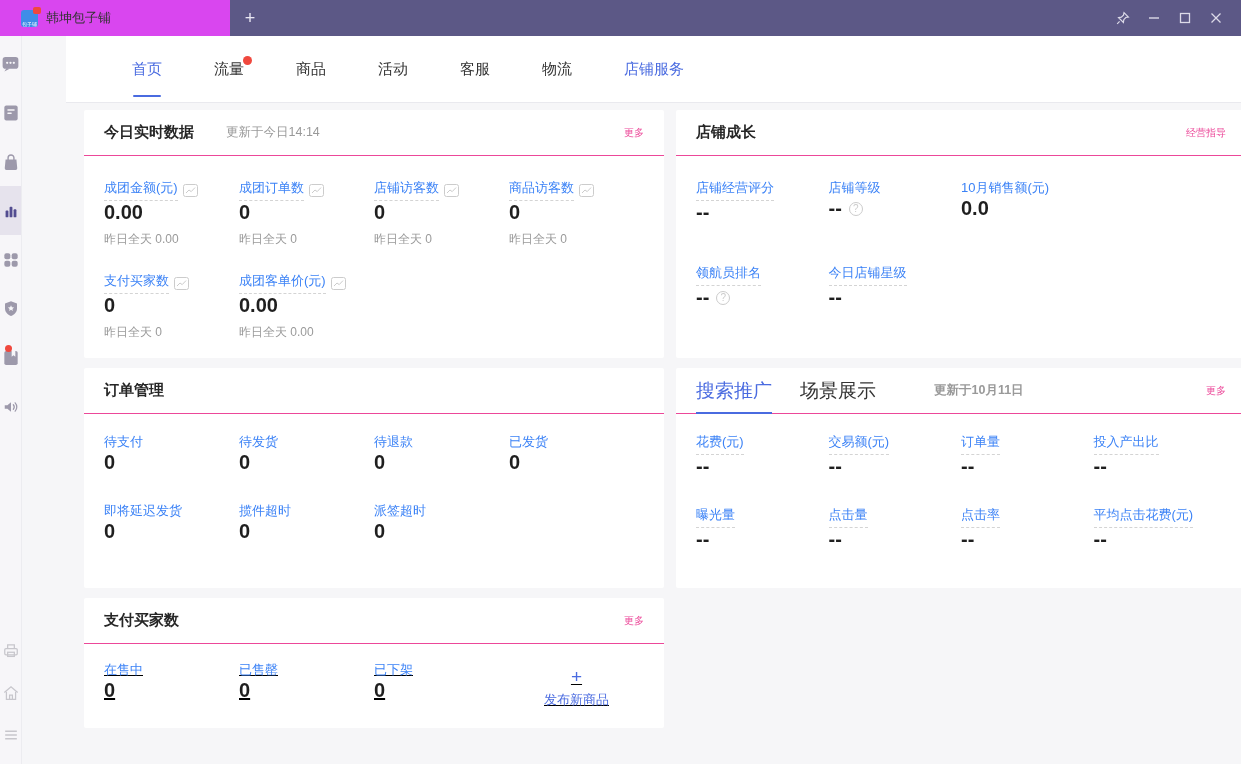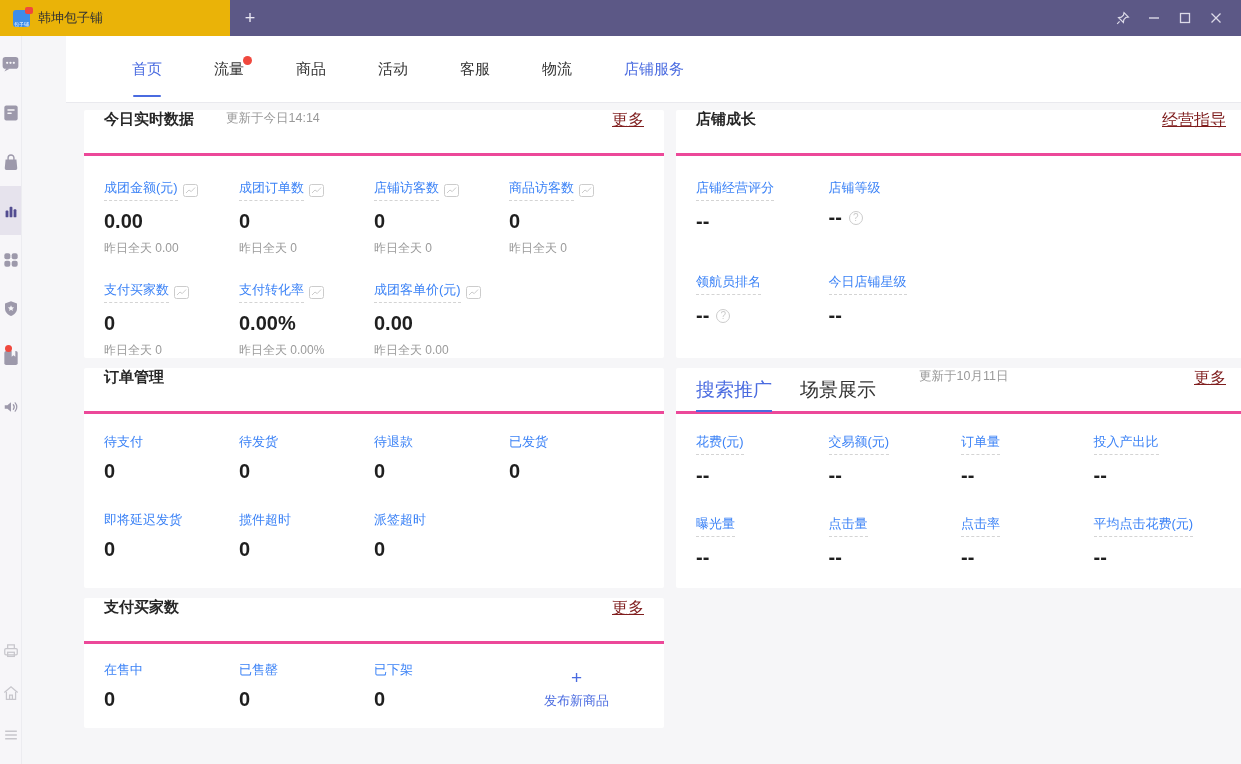--- a/index.html
+++ b/index.html
@@ -1,21 +1,21 @@
 <!DOCTYPE html>
 <html><head>
 <meta charset="utf-8">
 <style>
   * { margin:0; padding:0; box-sizing:border-box; }
   html,body { width:1241px; height:764px; overflow:hidden;
     font-family:"Liberation Sans","DejaVu Sans",sans-serif; background:#f6f6f8; }
 
   
   .titlebar { height:36px; background:#5c5886; display:flex; align-items:stretch; }
-  .tab { width:230px; background:#eab308; display:flex; align-items:center; padding-left:13px; }
+  .tab { width:230px; background:#d946ef; display:flex; align-items:center; padding-left:21px; }
   .favicon { position:relative; width:17px; height:17px; background:#3e8de8; border-radius:3px;
     color:#fff; font-size:5px; line-height:6px; display:flex; align-items:flex-end; justify-content:center; overflow:visible; }
   .fav-badge { position:absolute; top:-3px; right:-3px; width:8px; height:7px; background:#f0483e; border-radius:2px; }
   .tab-title { margin-left:8px; font-size:13px; color:#333; }
   .newtab { width:40px; display:flex; align-items:center; justify-content:center;
     color:#e9e7f3; font-size:18px; font-weight:300; cursor:pointer; }
   .tb-space { flex:1; }
   .win-controls { display:flex; align-items:center; padding-right:10px; }
   .wc-btn { width:31px; height:36px; display:flex; align-items:center; justify-content:center; cursor:pointer; }
 
@@ -40,33 +40,33 @@
     bottom:5px; width:28px; height:2px; background:#4a6be0; border-radius:1px; }
   .nav-item.highlight { color:#4a6be0; }
   .nav-dot { position:absolute; top:20px; right:-8px; width:9px; height:9px; background:#f0483e; border-radius:50%; }
 
   .content { flex:1; display:flex; gap:12px; padding:7px 17px 0 18px; }
   .col-left  { width:580px; display:flex; flex-direction:column; gap:10px; }
   .col-right { width:570px; display:flex; flex-direction:column; gap:10px; }
 
   
   .card { background:#fff; border-radius:2px; }
-  .card-header { height:46px; display:flex; align-items:flex-start; padding:0 20px;
-    border-bottom:3px solid #ec4899; }
+  .card-header { height:46px; display:flex; align-items:center; padding:0 20px;
+    border-bottom:1px solid #ec4899; }
   .card-title { font-size:15px; font-weight:600; color:#262626; }
   .card-updated { font-size:12.5px; color:#999; margin-left:32px; }
-  .card-link { margin-left:auto; font-size:16px; color:#7f1d1d; cursor:pointer;text-decoration:underline; }
+  .card-link { margin-left:auto; font-size:10px; color:#ec4899; cursor:pointer; }
 
   .card-body { padding:0 20px; }
   .m-row { display:flex; }
   .cell { width:25%; }
   .m-label { font-size:13px; color:#3b82f6; display:flex; align-items:center; }
   .dotted { border-bottom:1px dashed #d4d4d4; padding-bottom:3px; }
   .trend-icon { margin-left:5px; cursor:pointer; }
-  .m-value { margin-top:9px; font-size:20px; font-weight:700; color:#1f1f1f;
+  .m-value { font-size:20px; font-weight:700; color:#1f1f1f;
     display:flex; align-items:center;text-align:right; }
   .m-value.link { color:#4a6be0; font-size:18px; cursor:pointer; }
   .m-sub { margin-top:7px; font-size:12px; color:#9a9a9a; }
   .help-icon { margin-left:7px; width:14px; height:14px; border:1px solid #ccc; border-radius:50%;
     color:#ccc; font-size:10px; font-weight:400; display:inline-flex; align-items:center; justify-content:center; cursor:pointer; }
 
   
   .rt .m-row.r1 { padding-top:23px; }
   .rt .m-row.r2 { padding-top:24px; padding-bottom:20px; }
 
@@ -76,21 +76,21 @@
   .card.gr { height:248px; }
   .card.rt { height:248px; }
 
   
   .card.od, .card.pr { height:220px; }
   .od .m-row.r1, .pr .m-row.r1 { padding-top:19px; }
   .od .m-row.r2, .pr .m-row.r2 { padding-top:28px; }
 
   
   .card.gd { height:130px; }
-  .gd .m-row { padding-top:17px; }
+  .gd .m-row { padding-top:17px;text-decoration:underline; }
   .publish { width:25%; display:flex; flex-direction:column; align-items:center; justify-content:center;
     color:#4a6be0; cursor:pointer; padding-top:6px; }
   .publish .plus { font-size:19px; line-height:20px; font-weight:400; }
   .publish .pub-label { font-size:13px; margin-top:4px; }
 
   
   .promo-tabs { display:flex; align-items:stretch; height:100%; }
   .ptab { position:relative; display:flex; align-items:center; font-size:19px; color:#333;
     margin-right:28px; cursor:pointer; }
   .ptab.active { color:#4a6be0; }
@@ -295,31 +295,20 @@
                   <svg class="trend-icon" width="15" height="13" viewBox="0 0 15 13" fill="none" stroke="#ccc">
                       <rect x="0.5" y="0.5" width="14" height="12" rx="2"></rect>
                       <polyline points="3,9 6,6 8.2,7.6 12,3.6"></polyline>
                     </svg>
                 </div>
                 <div class="m-value">0</div>
                 <div class="m-sub">昨日全天 0</div>
               </div>
               <div class="cell">
                 <div class="m-label">
-                    <span class="dotted">支付转化率</span>
-                  <svg class="trend-icon" width="15" height="13" viewBox="0 0 15 13" fill="none" stroke="#ccc">
-                      <rect x="0.5" y="0.5" width="14" height="12" rx="2"></rect>
-                      <polyline points="3,9 6,6 8.2,7.6 12,3.6"></polyline>
-                    </svg>
-                </div>
-                <div class="m-value">0.00%</div>
-                <div class="m-sub">昨日全天 0.00%</div>
-              </div>
-              <div class="cell">
-                <div class="m-label">
                     <span class="dotted">成团客单价(元)</span>
                   <svg class="trend-icon" width="15" height="13" viewBox="0 0 15 13" fill="none" stroke="#ccc">
                       <rect x="0.5" y="0.5" width="14" height="12" rx="2"></rect>
                       <polyline points="3,9 6,6 8.2,7.6 12,3.6"></polyline>
                     </svg>
                 </div>
                 <div class="m-value">0.00</div>
                 <div class="m-sub">昨日全天 0.00</div>
               </div>
             </div>
@@ -432,20 +421,26 @@
               </div>
               <div class="cell">
                 <div class="m-label">
                     <span>店铺等级</span>
                   </div>
                 <div class="m-value">
                     <span>--</span>
                   <span class="help-icon">?</span>
                 </div>
               </div>
+              <div class="cell">
+                <div class="m-label">
+                    <span>10月销售额(元)</span>
+                  </div>
+                <div class="m-value">0.0</div>
+              </div>
             </div>
             <div class="m-row r2">
               <div class="cell">
                 <div class="m-label">
                     <span class="dotted">领航员排名</span>
                   </div>
                 <div class="m-value">
                     <span>--</span>
                   <span class="help-icon">?</span>
                 </div>
@@ -459,21 +454,21 @@
             </div>
           </div>
         </div>
 
         <div class="card pr">
           <div class="card-header">
             <div class="promo-tabs">
               <div class="ptab active">搜索推广</div>
               <div class="ptab">场景展示</div>
             </div>
-            <span class="card-updated" style="margin-left:15px;">更新于10月11日</span>
+            <span class="card-updated" style="margin-left:30px;font-weight:bold;">更新于10月11日</span>
             <span class="card-link">更多</span>
           </div>
           <div class="card-body">
             <div class="m-row r1">
               <div class="cell">
                 <div class="m-label">
                     <span class="dotted">花费(元)</span>
                   </div>
                 <div class="m-value">--</div>
               </div>

